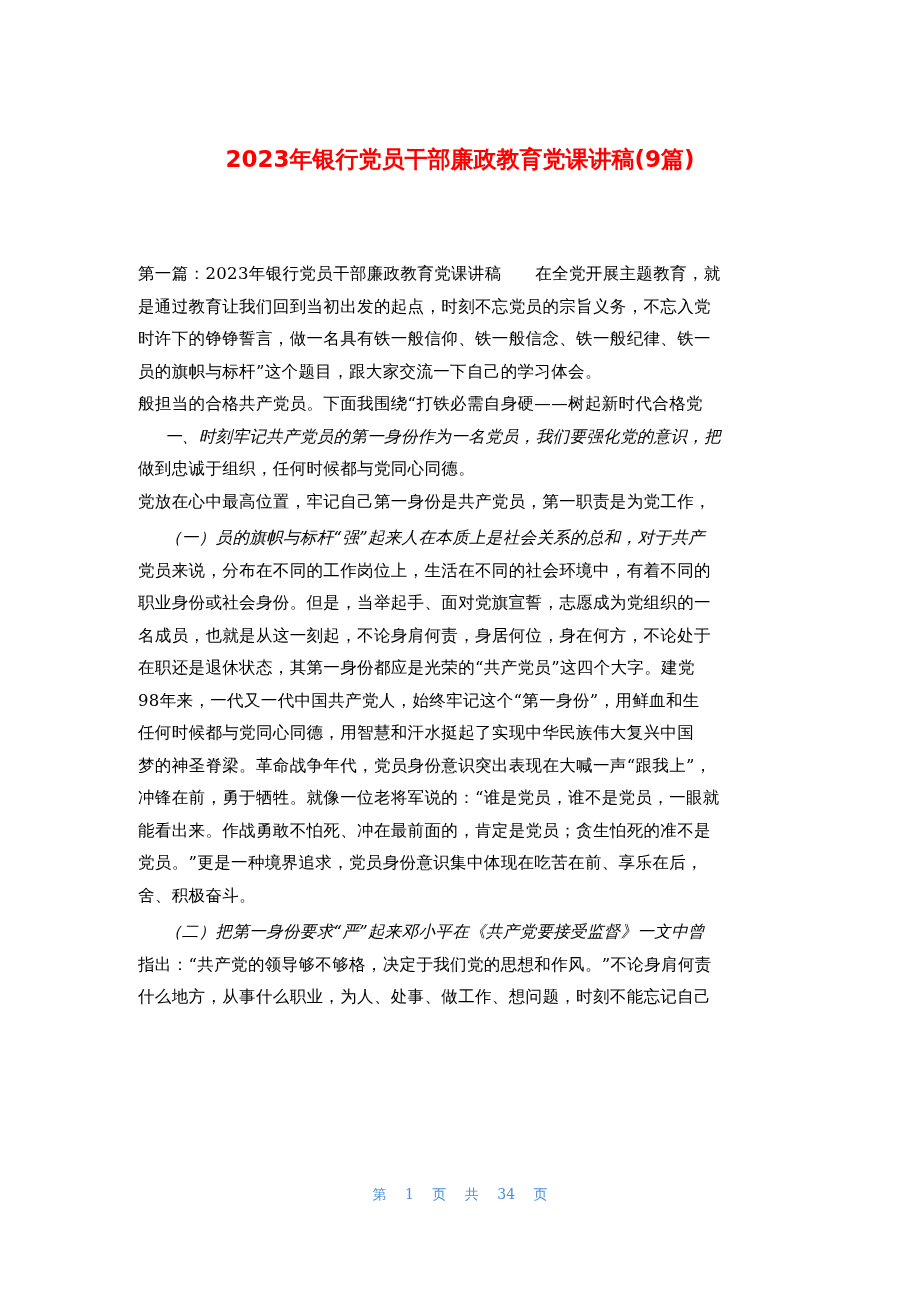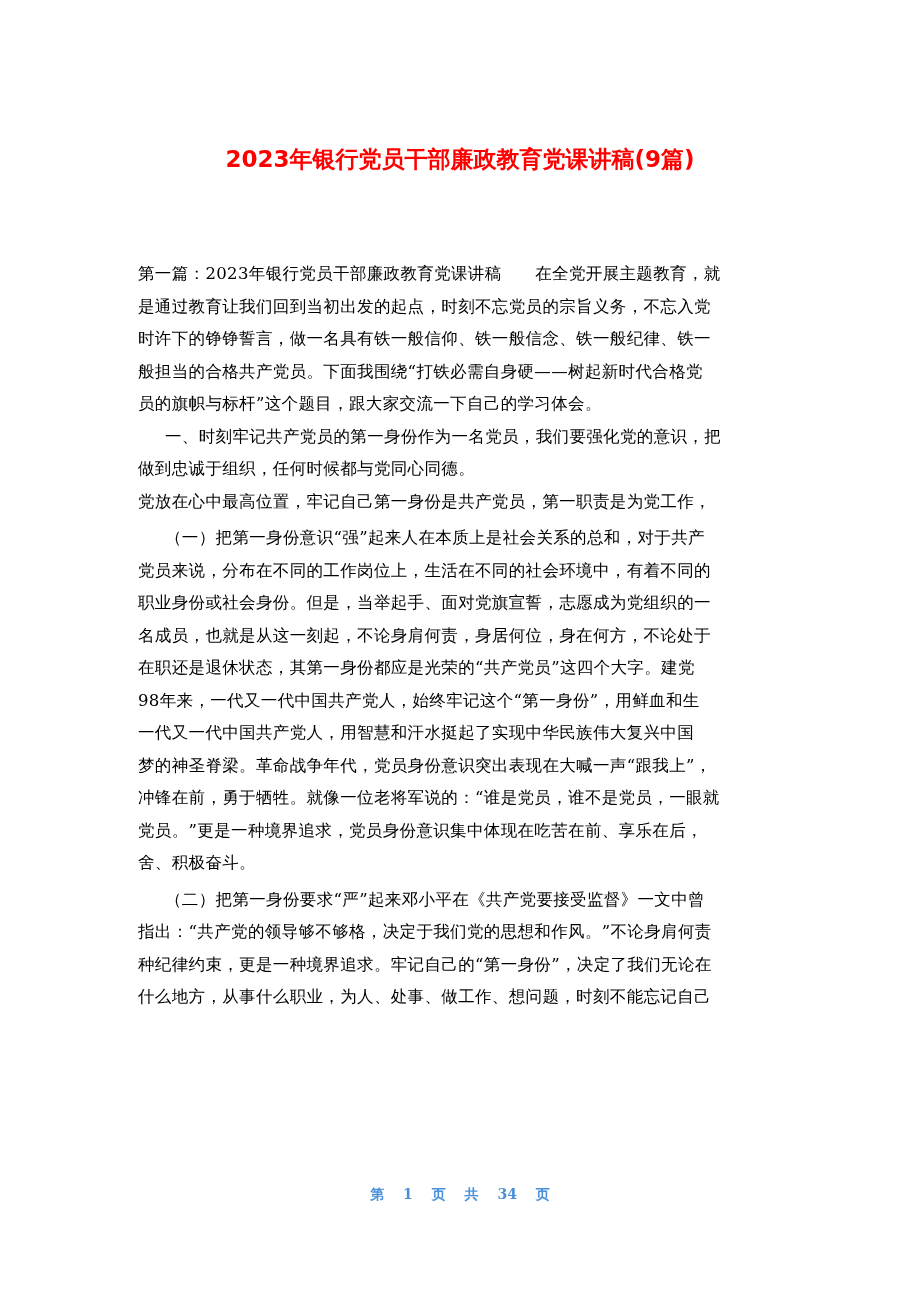--- a/index.html
+++ b/index.html
@@ -42,83 +42,83 @@
     }
     .line {
       height: 32.5px;
       line-height: 32.5px;
       font-size: 16.5px;
       white-space: nowrap;
       letter-spacing: 0.35px;
     }
     .line.indent {
       padding-left: 27px;
+      font-style: italic;
     }
     .gap {
       height: 4px;
     }
     .footer {
       position: absolute;
       left: 0;
       top: 1186px;
       width: 920px;
       text-align: center;
       font-size: 14px;
       color: #4a90d9;
       letter-spacing: 0px;
-      font-weight: bold;
     }
     .footer span {
       display: inline-block;
       margin: 0 7px;
     }
   </style>
 </head>
 <body>
 
 <div class="page">
 
   <div class="title">2023年银行党员干部廉政教育党课讲稿(9篇)</div>
 
   <div class="body-text">
 
     <div>
       <div class="line">第一篇：2023年银行党员干部廉政教育党课讲稿　　在全党开展主题教育，就</div>
       <div class="line">是通过教育让我们回到当初出发的起点，时刻不忘党员的宗旨义务，不忘入党</div>
       <div class="line">时许下的铮铮誓言，做一名具有铁一般信仰、铁一般信念、铁一般纪律、铁一</div>
+      <div class="line">员的旗帜与标杆”这个题目，跟大家交流一下自己的学习体会。</div>
       <div class="line">般担当的合格共产党员。下面我围绕“打铁必需自身硬——树起新时代合格党</div>
-      <div class="line">员的旗帜与标杆”这个题目，跟大家交流一下自己的学习体会。</div>
     </div>
 
     <div>
       <div class="line indent">一、时刻牢记共产党员的第一身份作为一名党员，我们要强化党的意识，把</div>
       <div class="line">做到忠诚于组织，任何时候都与党同心同德。</div>
       <div class="line">党放在心中最高位置，牢记自己第一身份是共产党员，第一职责是为党工作，</div>
     </div>
     <div class="gap"></div>
 
     <div>
-      <div class="line indent">（一）把第一身份意识“强”起来人在本质上是社会关系的总和，对于共产</div>
+      <div class="line indent">（一）员的旗帜与标杆“强”起来人在本质上是社会关系的总和，对于共产</div>
       <div class="line">党员来说，分布在不同的工作岗位上，生活在不同的社会环境中，有着不同的</div>
       <div class="line">职业身份或社会身份。但是，当举起手、面对党旗宣誓，志愿成为党组织的一</div>
       <div class="line">名成员，也就是从这一刻起，不论身肩何责，身居何位，身在何方，不论处于</div>
       <div class="line">在职还是退休状态，其第一身份都应是光荣的“共产党员”这四个大字。建党</div>
       <div class="line">98年来，一代又一代中国共产党人，始终牢记这个“第一身份”，用鲜血和生</div>
-      <div class="line">一代又一代中国共产党人，用智慧和汗水挺起了实现中华民族伟大复兴中国</div>
+      <div class="line">任何时候都与党同心同德，用智慧和汗水挺起了实现中华民族伟大复兴中国</div>
       <div class="line">梦的神圣脊梁。革命战争年代，党员身份意识突出表现在大喊一声“跟我上”，</div>
       <div class="line">冲锋在前，勇于牺牲。就像一位老将军说的：“谁是党员，谁不是党员，一眼就</div>
+      <div class="line">能看出来。作战勇敢不怕死、冲在最前面的，肯定是党员；贪生怕死的准不是</div>
       <div class="line">党员。”更是一种境界追求，党员身份意识集中体现在吃苦在前、享乐在后，</div>
       <div class="line">舍、积极奋斗。</div>
     </div>
     <div class="gap"></div>
 
     <div>
       <div class="line indent">（二）把第一身份要求“严”起来邓小平在《共产党要接受监督》一文中曾</div>
       <div class="line">指出：“共产党的领导够不够格，决定于我们党的思想和作风。”不论身肩何责</div>
-      <div class="line">种纪律约束，更是一种境界追求。牢记自己的“第一身份”，决定了我们无论在</div>
       <div class="line">什么地方，从事什么职业，为人、处事、做工作、想问题，时刻不能忘记自己</div>
     </div>
   </div>
 
   <div class="footer">
     <span>第</span>
     <span>1</span>
     <span>页</span>
     <span>共</span>
     <span>34</span>

